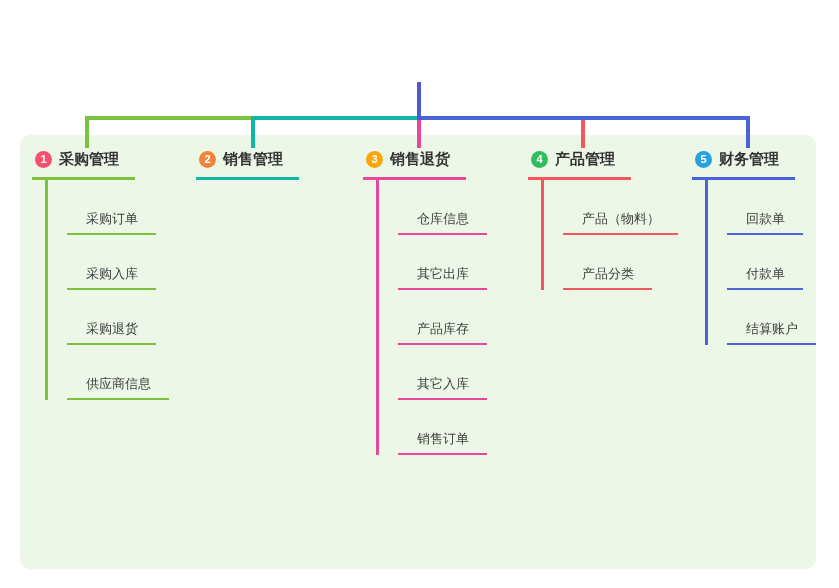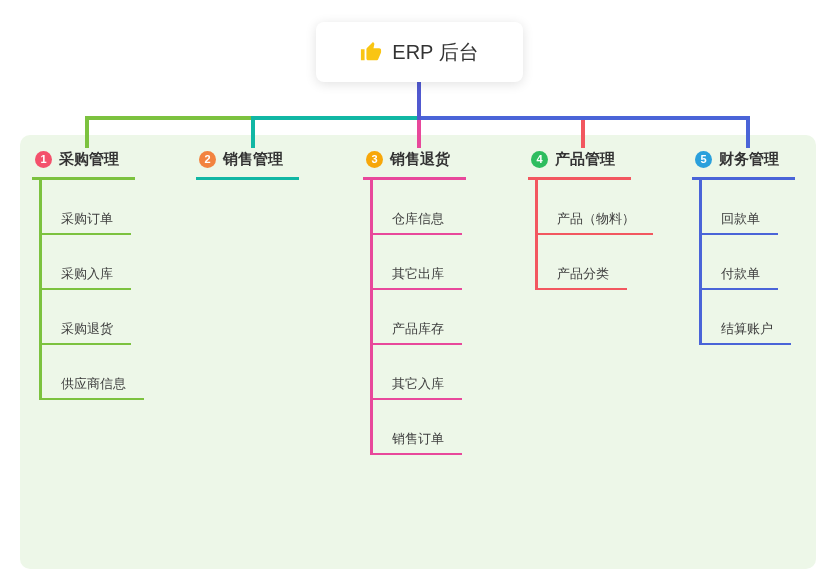--- a/index.html
+++ b/index.html
@@ -26,21 +26,21 @@
   .drop-3{left:417px;top:120px;height:28px;}
   .drop-4{left:581px;top:120px;height:28px;}
   .drop-5{left:746px;top:116px;height:32px;}
 
   
   .branch{position:absolute;top:148px;}
   .branch-title{display:flex;align-items:center;gap:7px;width:max-content;height:22px;
     padding:0 16px 7px 3px;border-bottom:3px solid var(--c);font-size:15px;font-weight:600;color:#333;}
   .badge{width:17px;height:17px;border-radius:50%;color:#fff;font-size:11px;font-weight:700;
     display:flex;align-items:center;justify-content:center;flex:0 0 17px;line-height:1;}
-  .items{margin-left:7px;border-left:3px solid var(--c);width:max-content;}
+  .items{margin-left:13px;border-left:3px solid var(--c);width:max-content;padding-left:19px;}
   .item{height:55px;display:flex;align-items:flex-end;padding:0 18px 5px 19px;width:max-content;
     border-bottom:2px solid var(--c);font-size:13px;color:#3d3d3d;box-sizing:border-box;}
   .b1{left:32px;} .b2{left:196px;} .b3{left:363px;} .b4{left:528px;} .b5{left:692px;}
 </style>
 </head>
 <body>
 
 <div class="canvas">
 
   <div class="panel" style="background: rgb(237, 247, 232);"></div>
@@ -48,28 +48,20 @@
   <div class="stem" style="background: rgb(81, 89, 208);"></div>
   <div class="h-seg h-green" style="background: rgb(124, 194, 63);"></div>
   <div class="h-seg h-teal" style="background: rgb(17, 183, 164);"></div>
   <div class="h-seg h-blue" style="background: rgb(74, 100, 216);"></div>
   <div class="drop drop-1" style="background: rgb(124, 194, 63);"></div>
   <div class="drop drop-2" style="background: rgb(17, 183, 164);"></div>
   <div class="drop drop-3" style="background: rgb(232, 72, 155);"></div>
   <div class="drop drop-4" style="background: rgb(242, 87, 95);"></div>
   <div class="drop drop-5" style="background: rgb(74, 100, 216);"></div>
 
-  <div class="root-card">
-    <span style="display:flex;">
-      <svg width="22" height="22" viewBox="0 0 24 24" fill="#f9c513" aria-hidden="true">
-        <path d="M1 21h4V9H1v12zM23 10c0-1.1-.9-2-2-2h-6.31l.95-4.57.03-.32c0-.41-.17-.79-.44-1.06L14.17 1 7.58 7.59C7.22 7.95 7 8.45 7 9v10c0 1.1.9 2 2 2h9c.83 0 1.54-.5 1.84-1.22l3.02-7.05c.09-.23.14-.47.14-.73v-2z"></path>
-      </svg>
-    </span>
-    <span>ERP 后台</span>
-  </div>
 
   <div class="branch b1" style="--c: #7cc23f;">
     <div class="branch-title">
       <span class="badge" style="background: rgb(244, 81, 108);">1</span>
       <span>采购管理</span>
     </div>
     <div class="items">
       <div class="item">
           <span>采购订单</span>
         </div>

